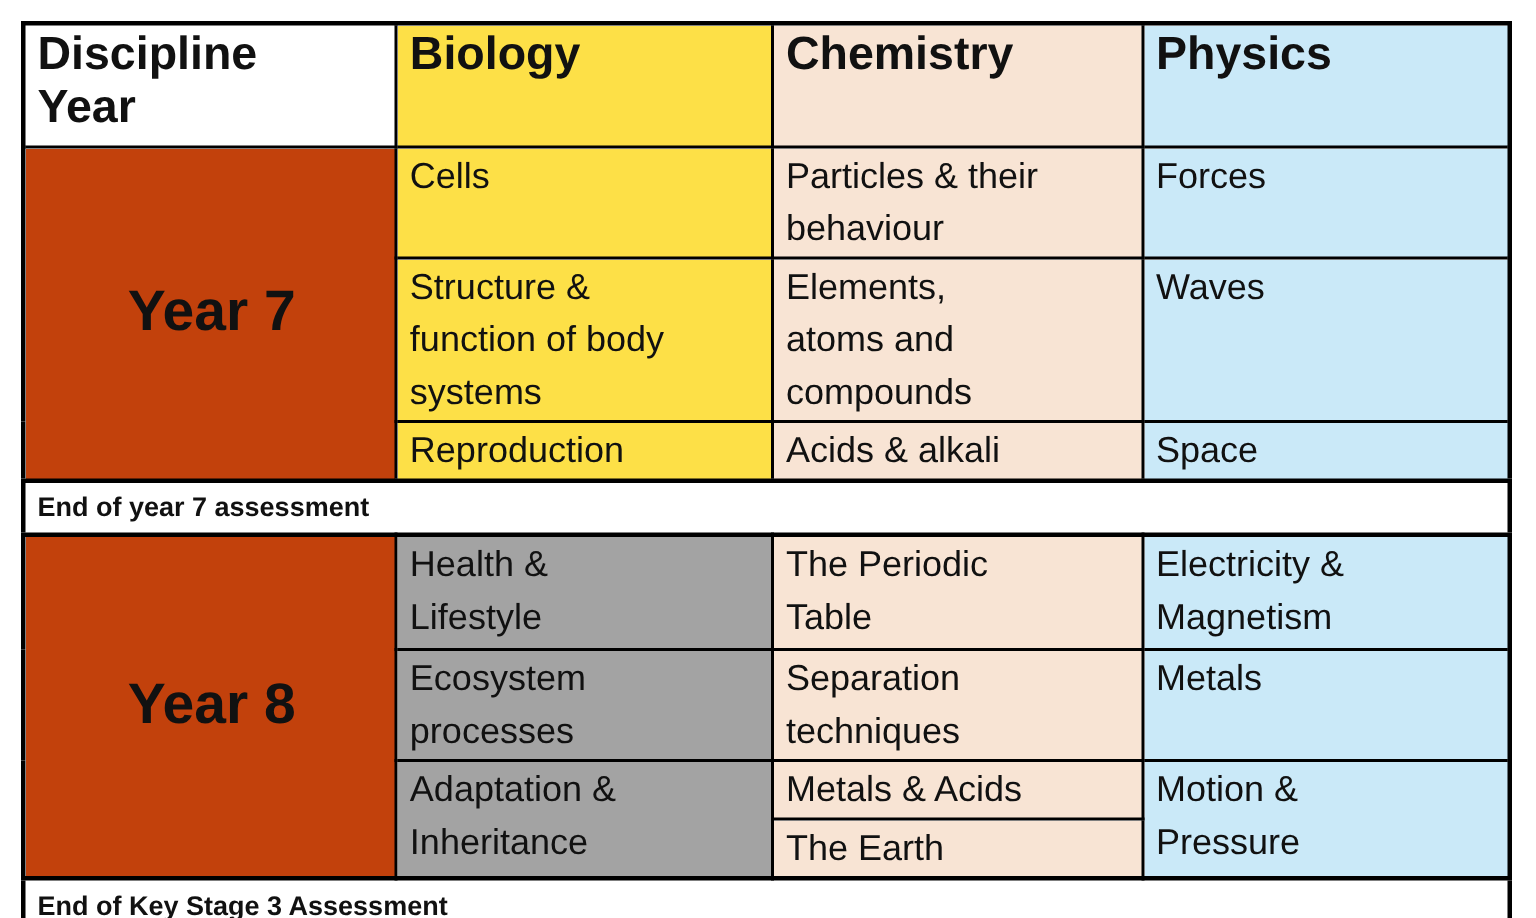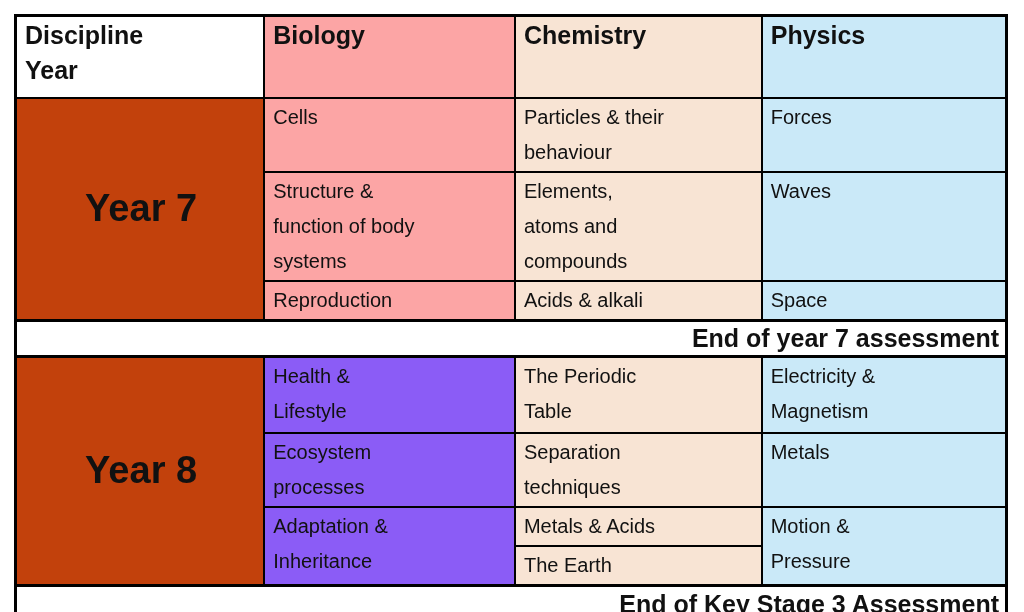--- a/index.html
+++ b/index.html
@@ -15,45 +15,45 @@
     position: absolute;
     left: 14px; top: 14px;
     width: 994px;
     border-collapse: collapse;
     table-layout: fixed;
     border: 3px solid #000000;
   }
   td {
     border: 2px solid #000000;
     padding: 1px 6px 1px 8px;
-    font-size: 20px;
+    font-size: 24px;
     line-height: 35px;
     vertical-align: top;
     white-space: pre-line;
     overflow: hidden;
   }
-  tr.header-row td { font-weight: bold; font-size: 25px; }
+  tr.header-row td { font-weight: bold; font-size: 31px; }
   td.corner { font-weight: normal; background: #ffffff; font-size: 24px; }
-  td.g7 { background: #fca5a5; }
-  td.g8 { background: #8b5cf6; }
+  td.g7 { background: #fde047; }
+  td.g8 { background: #a3a3a3; }
   td.ch { background: #f8e4d4; }
   td.ph { background: #cae9f8; margin-left: 24px; }
   td.year-cell {
     background: #c2410c;
     text-align: center;
     vertical-align: middle;
     font-weight: bold;
     font-size: 38px;
   }
   tr.assess td {
     background: #ffffff;
-    text-align: right;
+    text-align: left;
     vertical-align: middle;
     font-weight: bold;
-    font-size: 25px;
+    font-size: 18px;
     line-height: 28px;
     border-top-width: 3px;
     border-bottom-width: 3px;
   }
 </style>
 </head>
 <body>
 
 <div class="page">
   <table class="curriculum">

